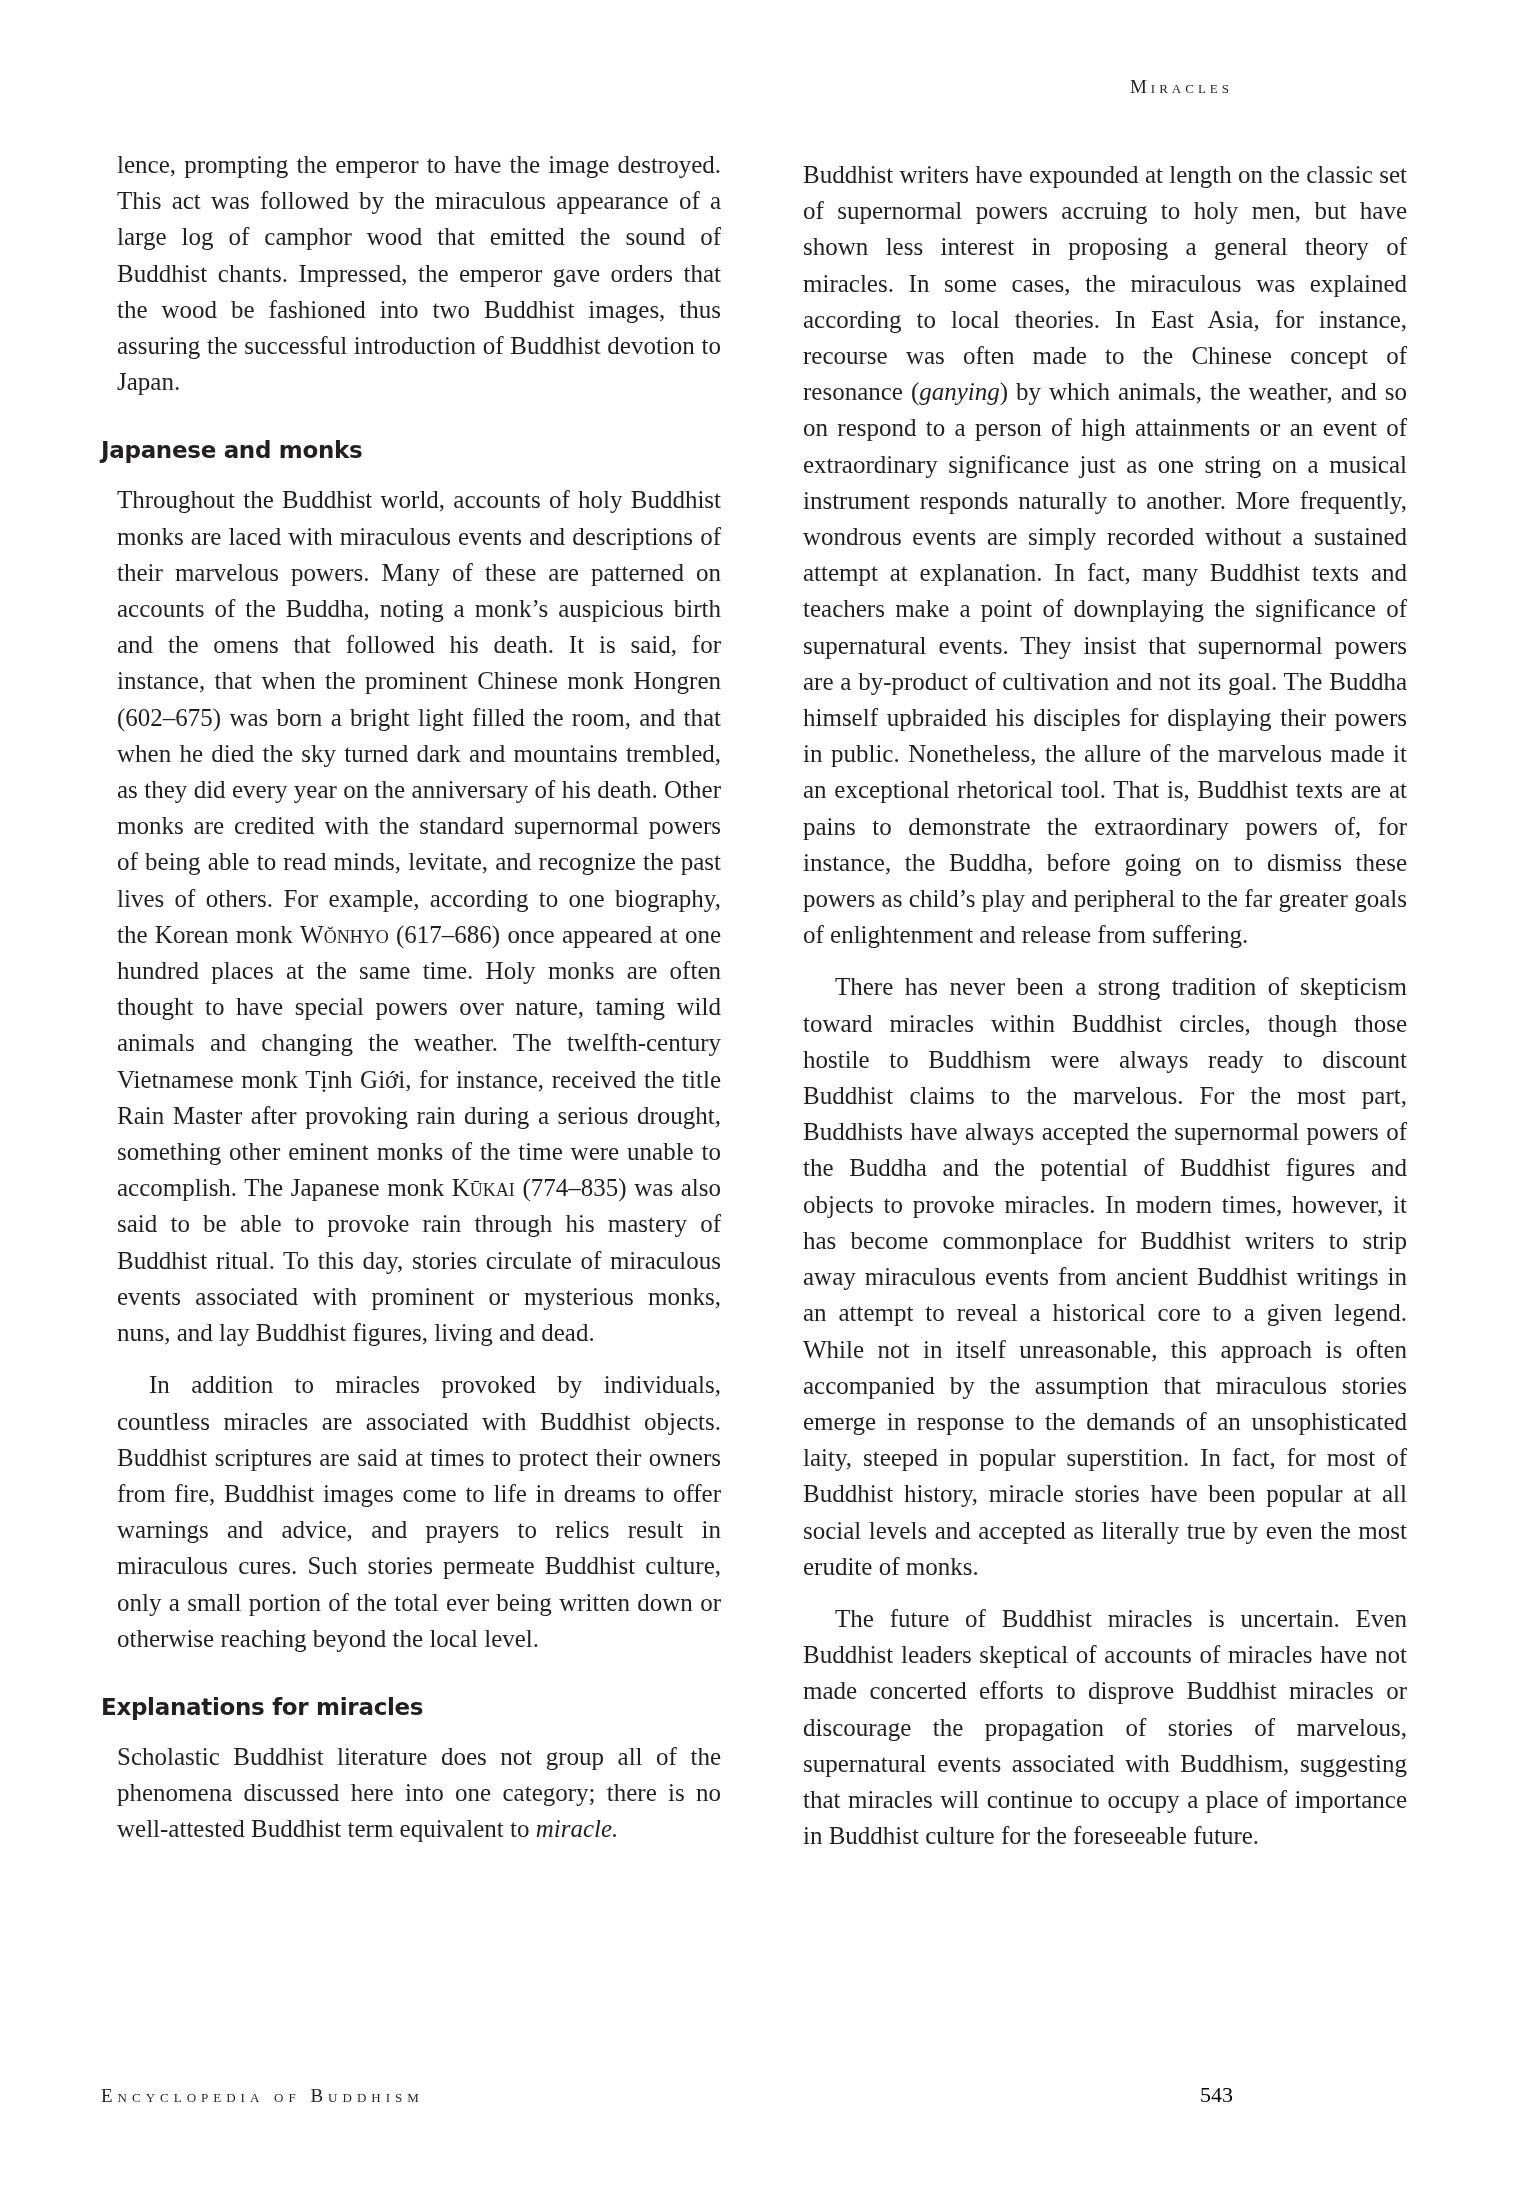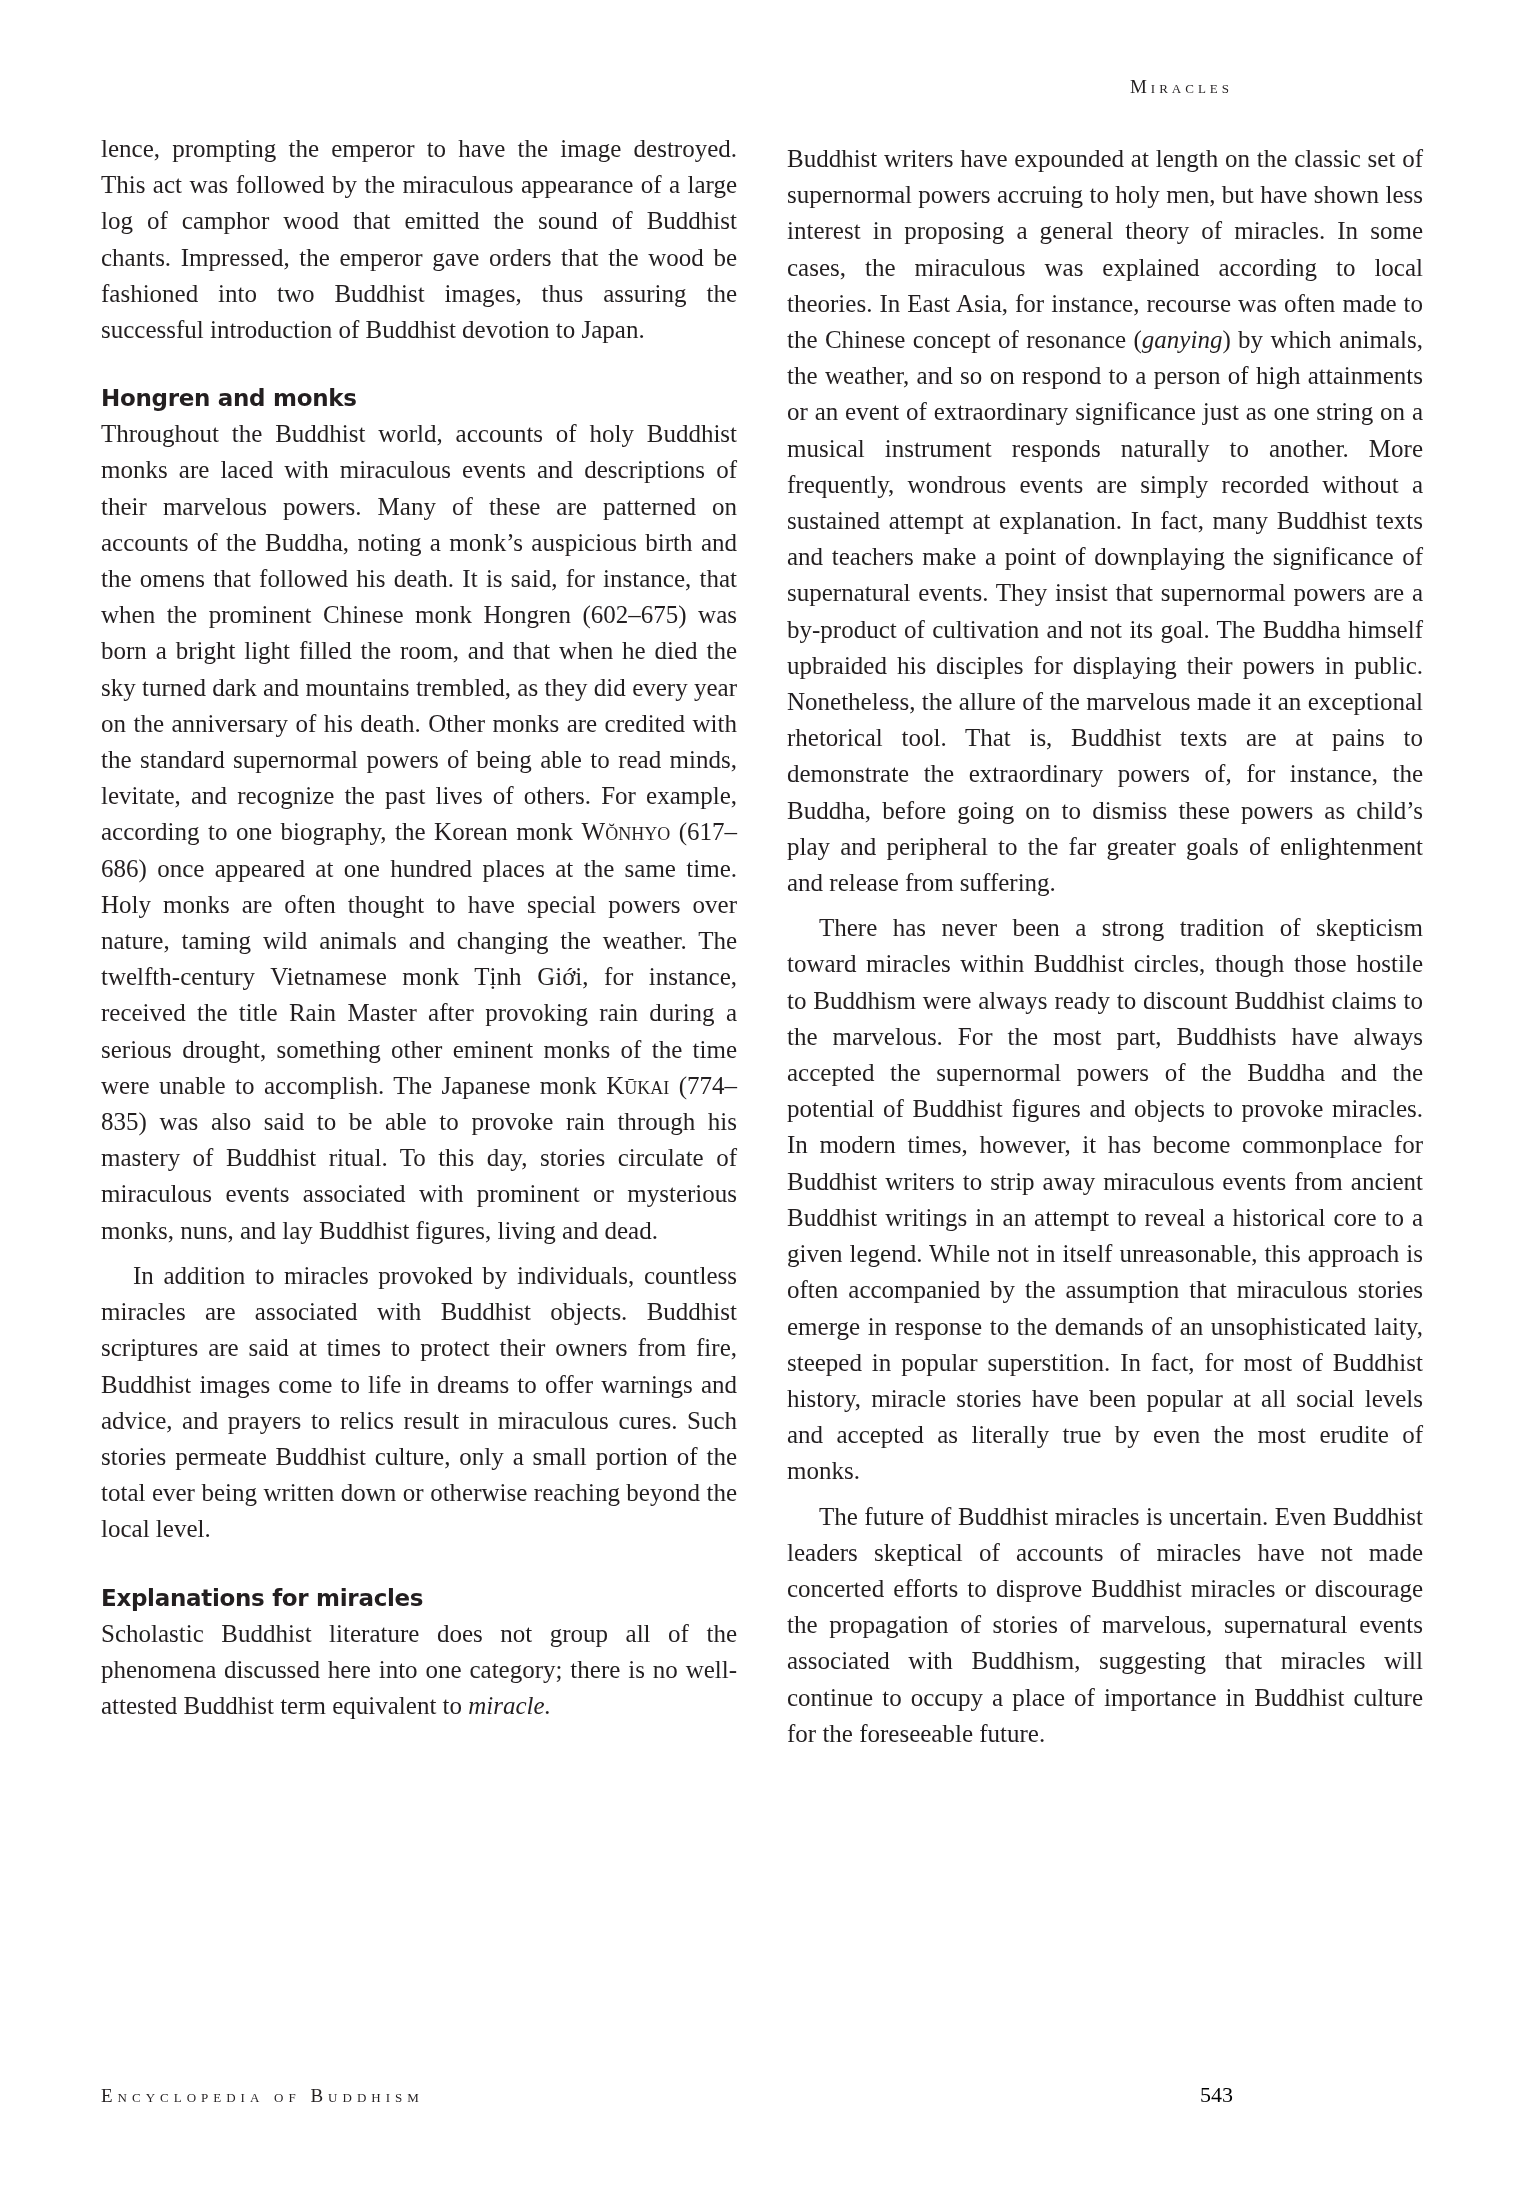--- a/index.html
+++ b/index.html
@@ -19,39 +19,39 @@
     position: absolute; right: 94px; top: 2082px;
     font-family: "Liberation Serif", serif; font-size: 22px; color: #000000;
   }
   .column {
     position: absolute; top: 131px; width: 636px;
     font-family: "Liberation Serif", serif; font-size: 25px; line-height: 36.2px;
     text-align: justify; hyphens: manual;
   }
   .col-left { left: 101px; }
   .col-right { left: 787px; top: 141px; }
-  .column p { margin: 0; }
+  .column p { margin: 16px; }
   .column p.indent { text-indent: 32px; margin-top: 9px; }
   .column h2 {
     font-family: "DejaVu Sans", sans-serif; font-weight: bold; font-size: 23px;
     margin: 34px 0 2px 0; line-height: 32px; letter-spacing: -0.3px;
   }
   .sc { font-variant: small-caps; }
   em { font-style: italic; }
 </style>
 </head>
 <body>
 
 <div class="page">
 
   <div class="running-head">Miracles</div>
 
   <div class="column col-left">
     <p>lence, prompting the emperor to have the image destroyed. This act was followed by the miraculous appearance of a large log of camphor wood that emitted the sound of Buddhist chants. Impressed, the emperor gave orders that the wood be fashioned into two Buddhist images, thus assuring the successful introduction of Buddhist devotion to Japan.</p>
-    <h2>Hongren and monks</h2>
+    <h2>Japanese and monks</h2>
     <p><span>Throughout the Buddhist world, accounts of holy Buddhist monks are laced with miraculous events and descriptions of their marvelous powers. Many of these are patterned on accounts of the Buddha, noting a monk’s auspicious birth and the omens that followed his death. It is said, for instance, that when the prominent Chinese monk Hongren (602–675) was born a bright light filled the room, and that when he died the sky turned dark and mountains trembled, as they did every year on the anniversary of his death. Other monks are credited with the standard supernormal powers of being able to read minds, levitate, and recognize the past lives of others. For example, according to one biography, the Korean monk </span><span class="sc">Wŏnhyo</span><span> (617–686) once appeared at one hundred places at the same time. Holy monks are often thought to have special powers over nature, taming wild animals and changing the weather. The twelfth-century Vietnamese monk Tịnh Giới, for instance, received the title Rain Master after provoking rain during a serious drought, something other eminent monks of the time were unable to accomplish. The Japanese monk </span><span class="sc">Kūkai</span><span> (774–835) was also said to be able to provoke rain through his mastery of Buddhist ritual. To this day, stories circulate of miraculous events associated with prominent or mysterious monks, nuns, and lay Buddhist figures, living and dead.</span></p>
     <p class="indent">In addition to miracles provoked by individuals, countless miracles are associated with Buddhist objects. Buddhist scriptures are said at times to protect their owners from fire, Buddhist images come to life in dreams to offer warnings and advice, and prayers to relics result in miraculous cures. Such stories permeate Buddhist culture, only a small portion of the total ever being written down or otherwise reaching beyond the local level.</p>
     <h2>Explanations for miracles</h2>
     <p><span>Scholastic Buddhist literature does not group all of the phenomena discussed here into one category; there is no well-attested Buddhist term equivalent to </span><em>miracle.</em></p>
   </div>
 
   <div class="column col-right">
     <p><span>Buddhist writers have expounded at length on the classic set of supernormal powers accruing to holy men, but have shown less interest in proposing a general theory of miracles. In some cases, the miraculous was explained according to local theories. In East Asia, for instance, recourse was often made to the Chinese concept of resonance (</span><em>ganying</em><span>) by which animals, the weather, and so on respond to a person of high attainments or an event of extraordinary significance just as one string on a musical instrument responds naturally to another. More frequently, wondrous events are simply recorded without a sustained attempt at explanation. In fact, many Buddhist texts and teachers make a point of downplaying the significance of supernatural events. They insist that supernormal powers are a by-product of cultivation and not its goal. The Buddha himself upbraided his disciples for displaying their powers in public. Nonetheless, the allure of the marvelous made it an exceptional rhetorical tool. That is, Buddhist texts are at pains to demonstrate the extraordinary powers of, for instance, the Buddha, before going on to dismiss these powers as child’s play and peripheral to the far greater goals of enlightenment and release from suffering.</span></p>
     <p class="indent">There has never been a strong tradition of skepticism toward miracles within Buddhist circles, though those hostile to Buddhism were always ready to discount Buddhist claims to the marvelous. For the most part, Buddhists have always accepted the supernormal powers of the Buddha and the potential of Buddhist figures and objects to provoke miracles. In modern times, however, it has become commonplace for Buddhist writers to strip away miraculous events from ancient Buddhist writings in an attempt to reveal a historical core to a given legend. While not in itself unreasonable, this approach is often accompanied by the assumption that miraculous stories emerge in response to the demands of an unsophisticated laity, steeped in popular superstition. In fact, for most of Buddhist history, miracle stories have been popular at all social levels and accepted as literally true by even the most erudite of monks.</p>
     <p class="indent">The future of Buddhist miracles is uncertain. Even Buddhist leaders skeptical of accounts of miracles have not made concerted efforts to disprove Buddhist miracles or discourage the propagation of stories of marvelous, supernatural events associated with Buddhism, suggesting that miracles will continue to occupy a place of importance in Buddhist culture for the foreseeable future.</p>

